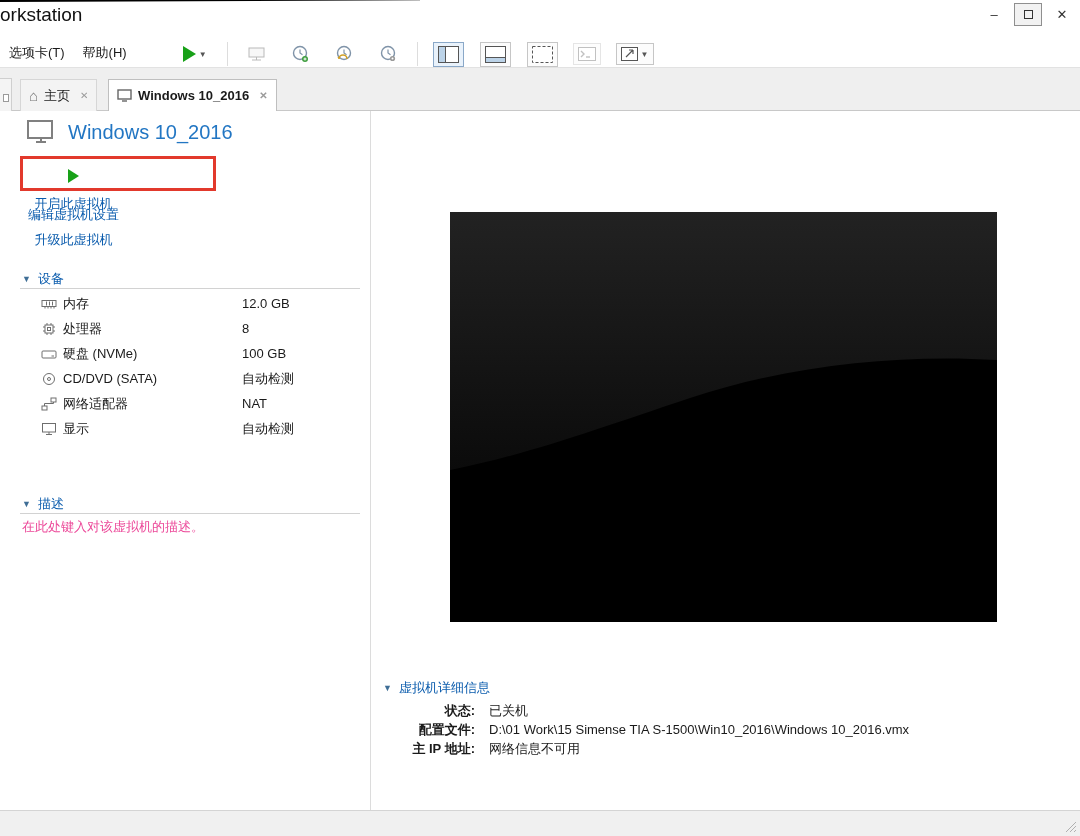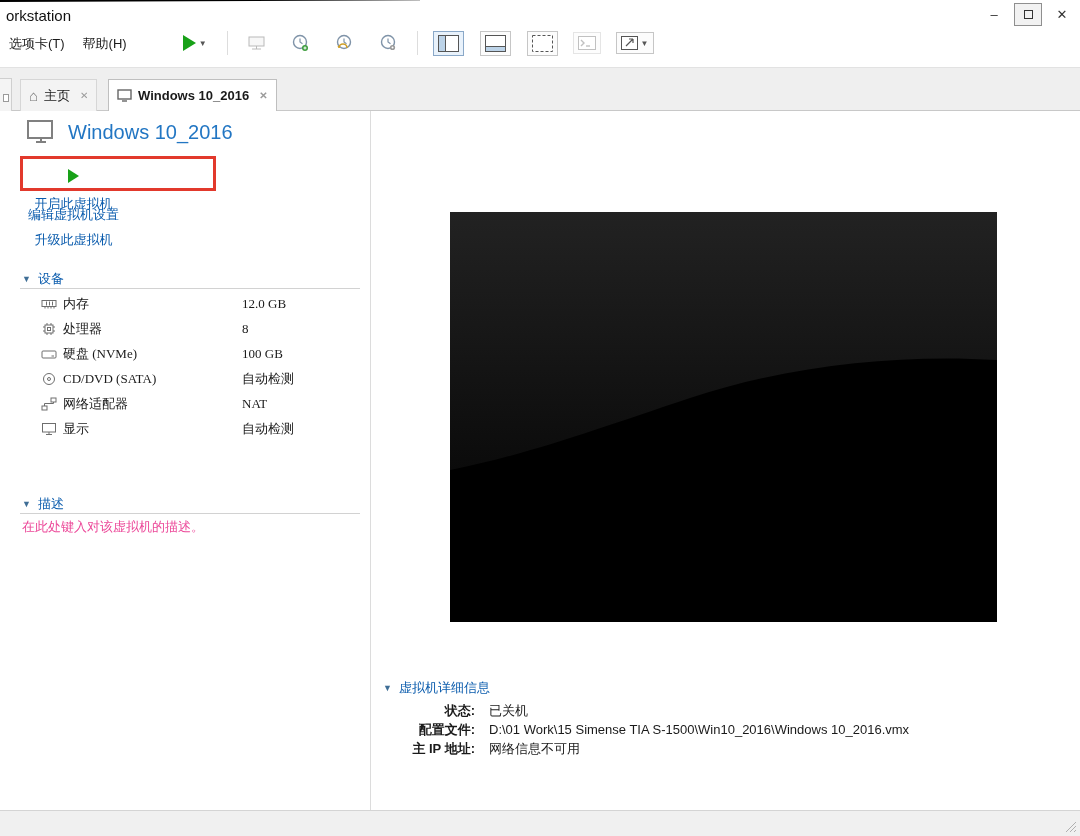--- a/index.html
+++ b/index.html
@@ -5,28 +5,28 @@
   * { box-sizing: border-box; margin: 0; padding: 0; }
   html,body { width:1080px; height:836px; overflow:hidden; }
   body {
     font-family: "Liberation Sans", sans-serif;
     background:#fff; color:#1a1a1a; position:relative; font-size:13px;
   }
   .top-artifact { position:absolute; left:0; top:0; width:420px; height:2px; background:#000; transform:rotate(-0.25deg); transform-origin:left top; z-index:50; }
 
   
   .titlebar { position:absolute; left:0; top:0; width:1080px; height:30px; background:#fff; display:flex; align-items:center; }
-  .window-title { margin-left:6px; font-size:15px; color:#111; }
+  .window-title { font-size:19px; color:#111; }
   .win-controls { position:absolute; right:4px; top:3px; display:flex; align-items:center; gap:6px; }
   .win-btn { width:28px; height:23px; display:flex; align-items:center; justify-content:center; color:#333; font-size:13px; cursor:default; }
   .win-btn.maximize { border:1px solid #8f8f8f; background:#f2f2f2; }
   .max-box { width:9px; height:9px; border:1px solid #333; display:block; }
 
   
-  .menubar { position:absolute; left:0; top:30px; width:1080px; height:38px; background:#fff; border-bottom:1px solid #e2e2e2; display:flex; align-items:flex-start; }
+  .menubar { position:absolute; left:0; top:30px; width:1080px; height:38px; background:#fff; border-bottom:1px solid #e2e2e2; display:flex; align-items:flex-end; }
   .menu-item { padding:5px 9px; color:#1a1a1a; }
   .toolbar { display:flex; align-items:center; gap:15px; margin-left:42px; }
   .tb-sep { width:1px; height:24px; background:#ddd; }
   .tb-group { display:flex; align-items:center; gap:16px; }
   .tb-btn { display:flex; align-items:center; padding:3px 4px; border:1px solid transparent; }
   .tb-btn.boxed { border-color:#c6c6c6; background:#fcfcfc; }
   .tb-btn.selected { border-color:#8aa8c8; background:#e9f2fb; }
   .play-tri { width:0; height:0; border-left:13px solid #18a118; border-top:8px solid transparent; border-bottom:8px solid transparent; }
   .caret { font-size:8px; color:#555; margin-left:3px; }
   .dim { opacity:.45; }
@@ -48,21 +48,21 @@
 
   
   .vm-header { position:absolute; left:26px; top:8px; display:flex; align-items:center; gap:12px; }
   .vm-title { color:#2276c3; font-size:20px; font-weight:400; }
   .actions { position:absolute; left:28px; top:58px; }
   .action-row { height:25px; display:flex; align-items:center; gap:12px; color:#0b5cad; cursor:pointer;flex-direction:column; }
   .annotation { position:absolute; left:20px; top:45px; width:196px; height:35px; border:3px solid #e2392c; z-index:5; pointer-events:none; }
   .section-head { position:absolute; left:22px; display:flex; align-items:center; gap:7px; color:#0b5cad; }
   .tri { font-size:9px; color:#3f6e96; }
   .section-line { position:absolute; left:20px; width:340px; height:1px; background:#d2d2d2; }
-  .devices-list { position:absolute; left:0; top:180px; width:436px;font-family:Liberation Serif, serif; }
+  .devices-list { position:absolute; left:0; top:180px; width:436px; }
   .dev-row { position:relative; height:25px; display:flex; align-items:center; }
   .dev-icon { margin-left:40px; width:18px; display:flex; justify-content:center; }
   .dev-name { margin-left:5px; color:#1a1a1a; }
   .dev-value { position:absolute; left:242px; color:#1a1a1a; }
   .desc-text { position:absolute; left:22px; top:407px; color:#ec4899; }
 
   
   .preview { position:absolute; left:79px; top:101px; width:547px; height:410px; background:#000; }
   .preview svg { display:block; width:100%; height:100%; }
   .details-head { position:absolute; left:12px; top:568px; display:flex; align-items:center; gap:7px; color:#0b5cad; }

